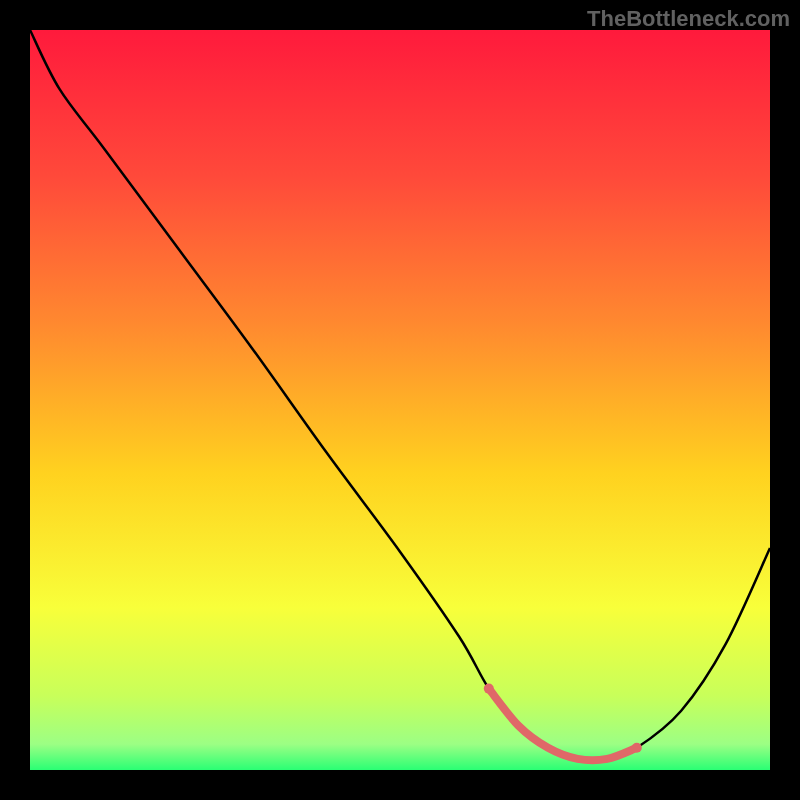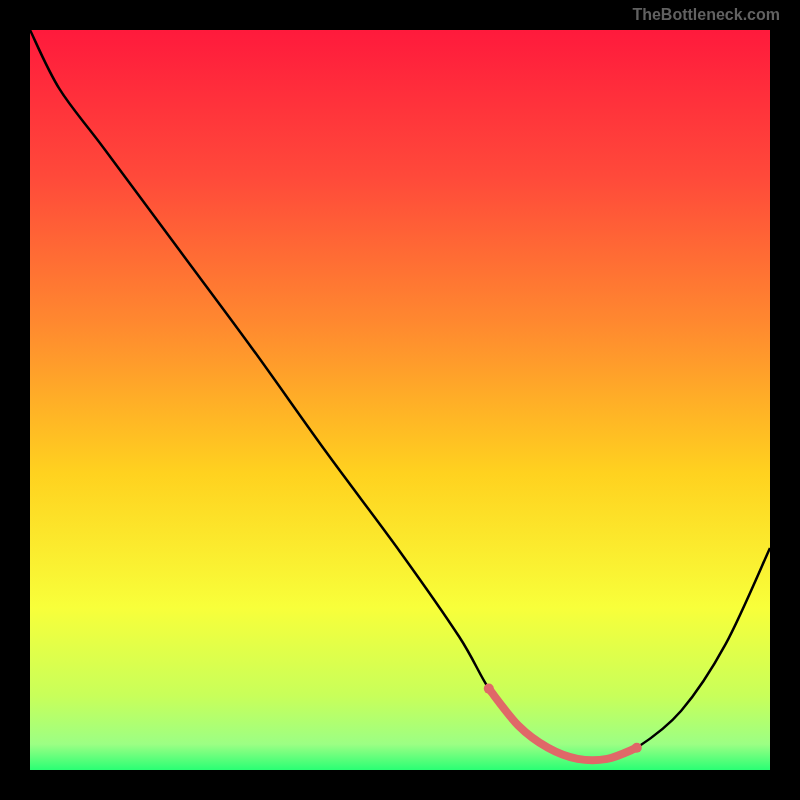--- a/index.html
+++ b/index.html
@@ -13,23 +13,23 @@
   }
   .outer {
     width: 800px;
     height: 800px;
     position: relative;
     background: #000;
   }
   .watermark {
     position: absolute;
     top: 6px;
-    right: 20px;
+    right: 10px;
     color: #616161;
-    font-size: 16px;
+    font-size: 22px;
     font-weight: bold;
     letter-spacing: 0px;
   }
   .plot-wrap {
     position: absolute;
     left: 30px;
     top: 30px;
     width: 740px;
     height: 740px;
   }

